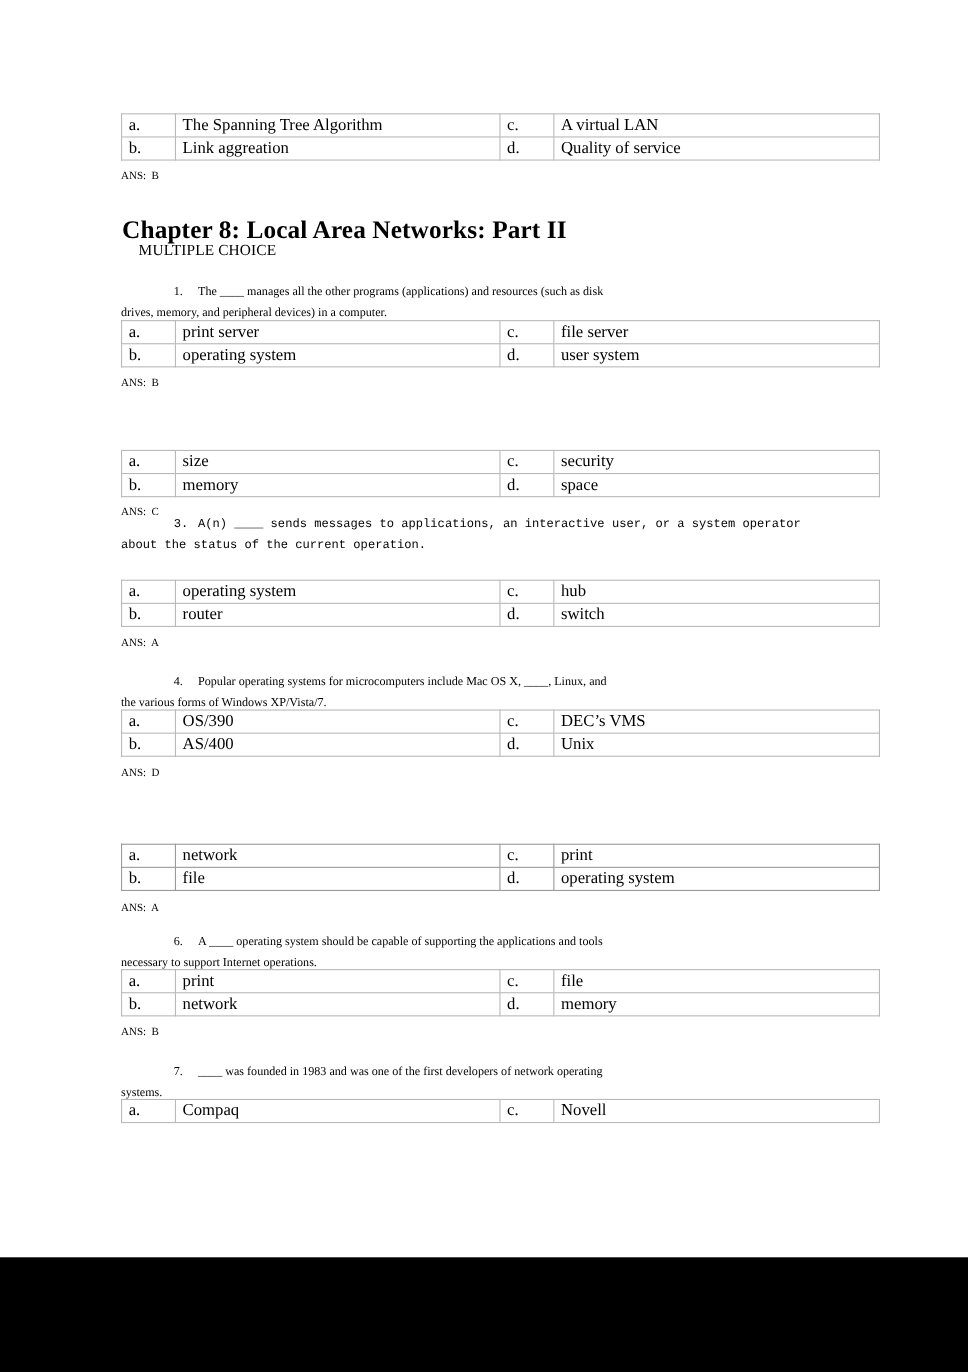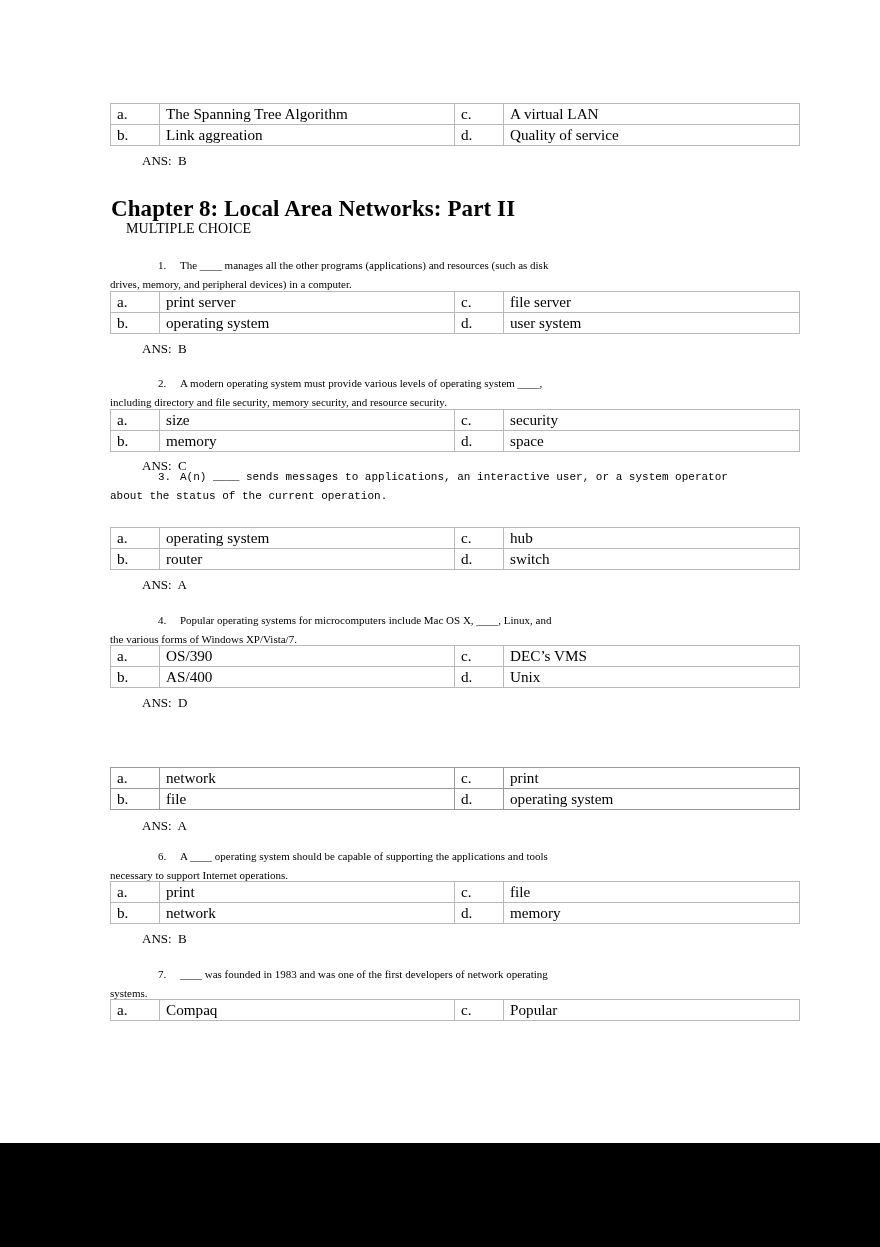--- a/index.html
+++ b/index.html
@@ -52,24 +52,23 @@
     box-sizing: border-box;
   }
   .qtext .gap {
     display: inline-block;
     width: 14px;
   }
 
   .ans {
     position: absolute;
     left: 110px;
-    font-size: 13px;
+    font-size: 10px;
     line-height: 18px;
     white-space: pre;
-    margin-left: 32px;
   }
 
   .chapter-title {
     position: absolute;
     left: 111px;
     font-weight: bold;
     font-size: 23px;
     line-height: 20px;
     letter-spacing: 0.1px;
     white-space: pre;
@@ -154,21 +153,20 @@
     <tr>
       <td class="c-key">b.</td>
       <td class="c-val">operating system</td>
       <td class="c-key2">d.</td>
       <td class="c-val2">user system</td>
     </tr>
   </tbody>
     </table>
   <div class="ans" style="top:340px;">ANS:  B</div>
 
-  <div class="qtext" style="top:374px;"><span class="qnum">2.</span><span class="gap"></span><span>A modern operating system must provide various levels of operating system ____,</span><br><span>including directory and file security, memory security, and resource security.</span></div>
   <table class="choices" style="top:409px;">
     <tbody>
         <tr>
       <td class="c-key">a.</td>
       <td class="c-val">size</td>
       <td class="c-key2">c.</td>
       <td class="c-val2">security</td>
     </tr>
     <tr>
       <td class="c-key">b.</td>
@@ -255,20 +253,20 @@
     </table>
   <div class="ans" style="top:930px;">ANS:  B</div>
 
   <div class="qtext" style="top:965px;"><span class="qnum">7.</span><span class="gap"></span><span>____ was founded in 1983 and was one of the first developers of network operating</span><br><span>systems.</span></div>
   <table class="choices" style="top:999px;">
     <tbody>
         <tr>
       <td class="c-key">a.</td>
       <td class="c-val">Compaq</td>
       <td class="c-key2">c.</td>
-      <td class="c-val2">Popular</td>
+      <td class="c-val2">Novell</td>
     </tr>
   </tbody>
     </table>
 
 </div>
 
 <div id="bottom-band"></div>
 
 </body></html>

